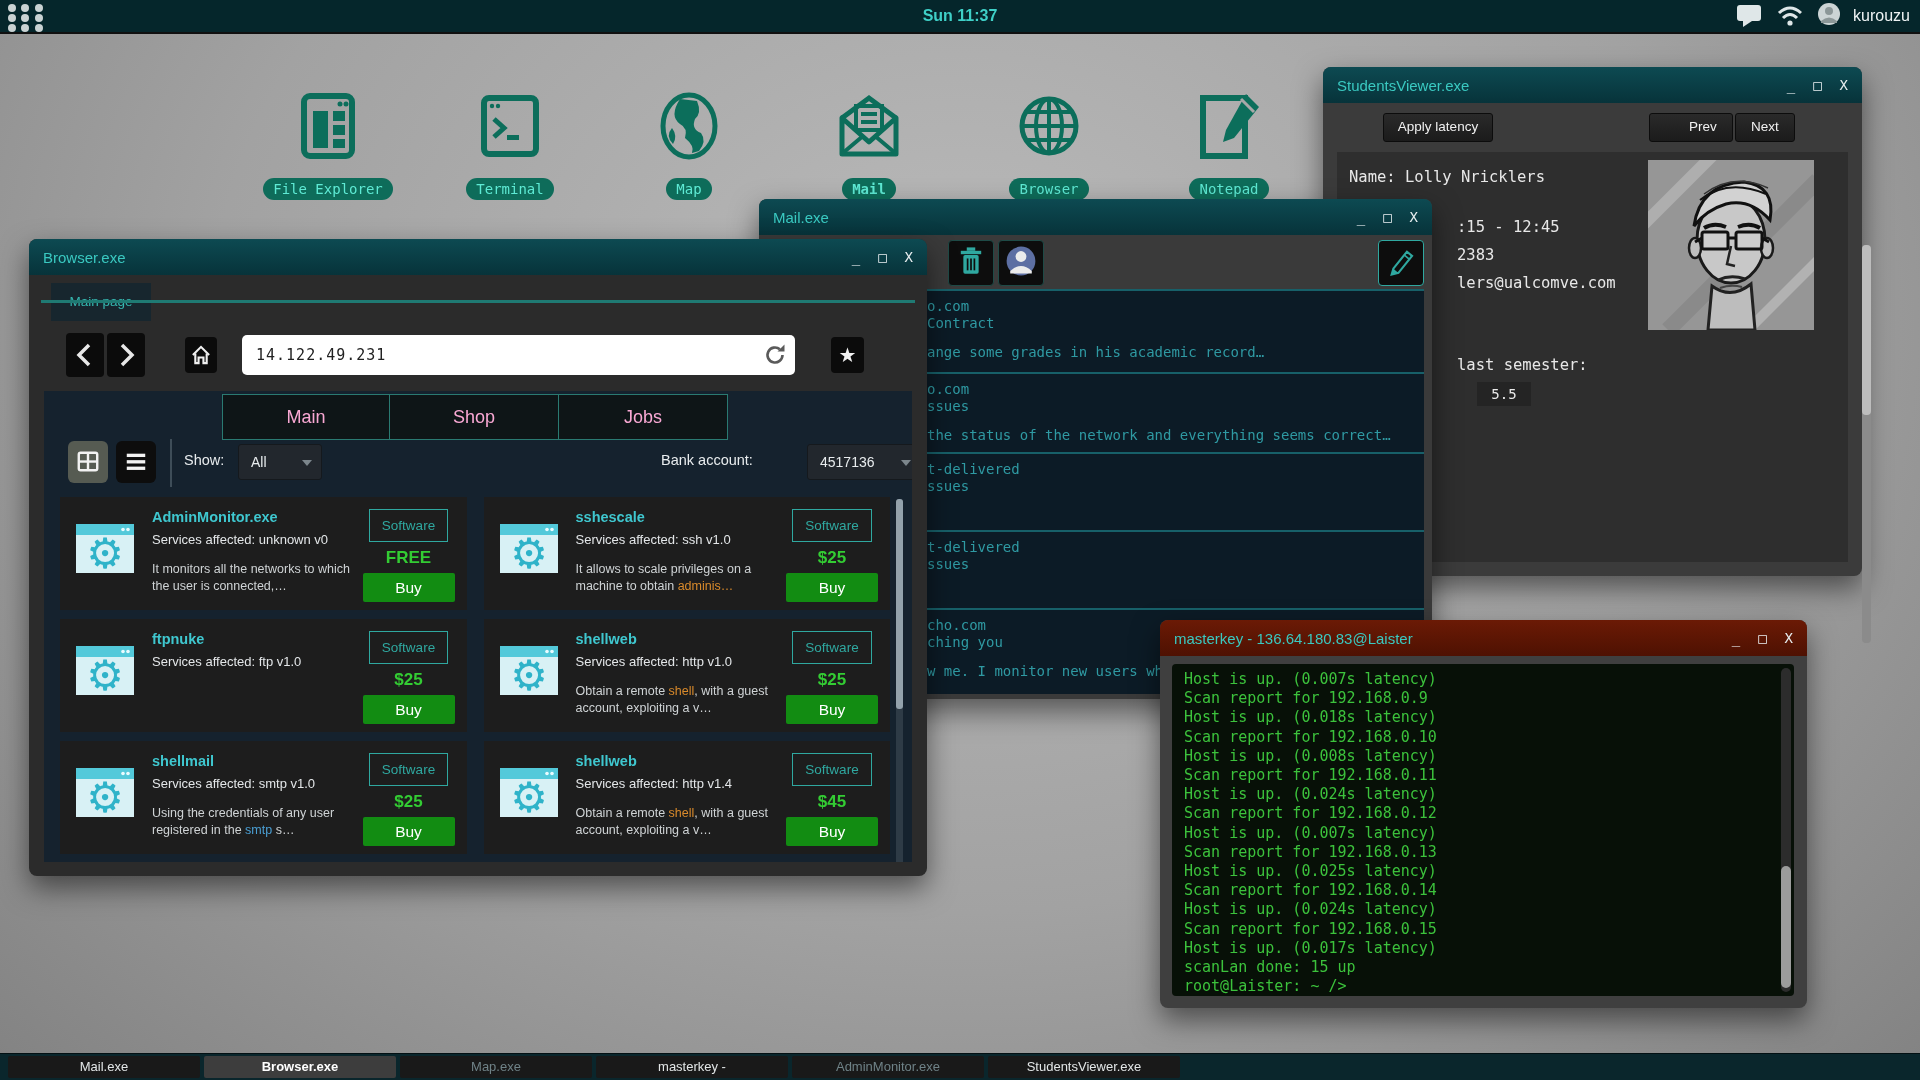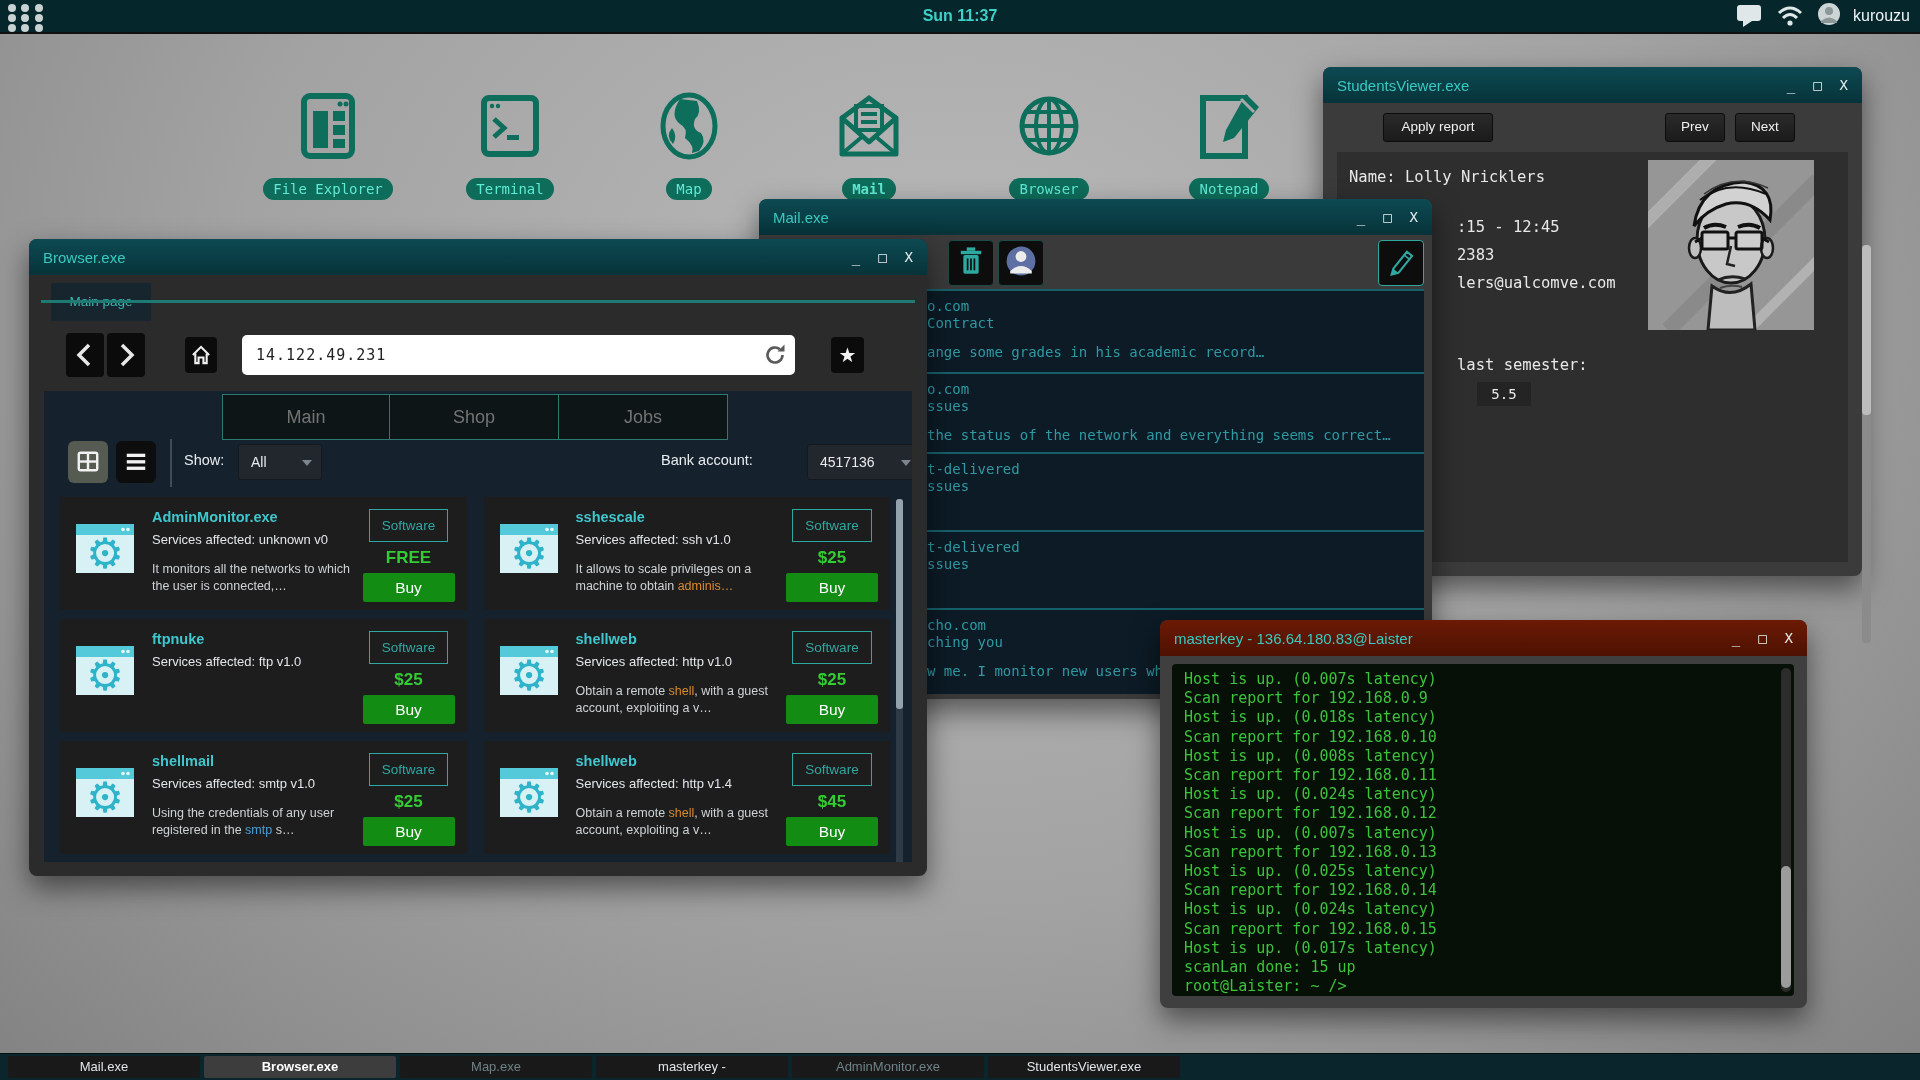--- a/index.html
+++ b/index.html
@@ -56,21 +56,21 @@
           font-size:13.5px;text-align:center;line-height:38px;cursor:pointer;}
   #br-underline{position:absolute;left:12px;right:12px;bottom:0;height:3px;background:#1f7a73;}
   #br-toolbar{position:absolute;left:0;top:82px;right:0;height:70px;}
   .navbtn{position:absolute;top:12px;width:38px;height:44px;background:#0b0b0b;border-radius:4px;
           display:flex;align-items:center;justify-content:center;cursor:pointer;}
   #br-url{position:absolute;left:213px;top:14px;width:553px;height:40px;background:#fff;border-radius:5px;box-sizing:border-box;
           border:none;padding:0 40px 0 14px;font-family:"DejaVu Sans Mono",monospace;font-size:15px;color:#222;letter-spacing:1px;}
   #br-reload{position:absolute;left:732px;top:20px;width:28px;height:28px;cursor:pointer;}
   #br-content{position:absolute;left:15px;top:152px;width:868px;height:471px;background:#15222e;overflow:hidden;}
   .sitetab{position:absolute;top:3px;height:46px;background:#0e1517;border:1px solid #2a7a72;box-sizing:border-box;
-           color:#737373;font-size:18px;text-align:center;line-height:44px;cursor:pointer;}
+           color:#f9a8d4;font-size:18px;text-align:center;line-height:44px;cursor:pointer;}
   #br-filter{position:absolute;left:0;top:50px;right:0;height:56px;border-radius:11px;}
   .viewbtn{position:absolute;top:0px;width:40px;height:42px;border-radius:6px;display:flex;align-items:center;justify-content:center;cursor:pointer;}
   #f-divider{position:absolute;left:126px;top:-2px;width:2px;height:48px;background:#3e4d58;}
   .flabel{position:absolute;color:#e8ecee;font-size:14.5px;top:11px;}
   .fselect{position:absolute;top:3px;height:36px;background:#22272d;border:1px solid #15191d;border-radius:3px;color:#e8ecee;
            font-size:14px;line-height:34px;padding-left:12px;box-sizing:border-box;cursor:pointer;}
   .fselect .chev{position:absolute;right:9px;top:15px;width:0;height:0;border-left:5px solid transparent;border-right:5px solid transparent;border-top:6px solid #7c868c;}
   #br-products{position:absolute;left:16px;right:22px;top:106px;bottom:4px;display:grid;
                grid-template-columns:1fr 1fr;column-gap:17px;row-gap:9px;grid-auto-rows:113px;}
   .card{background:#1d1d1d;display:flex;padding:12px 10px 8px 14px;box-sizing:border-box;}
@@ -196,22 +196,22 @@
 
 <div class="window" id="win-students">
   <div class="titlebar">
     <span class="t">StudentsViewer.exe</span>
     <span class="winctl">
         <span>_</span>
         <span>□</span>
         <span>X</span>
       </span>
   </div>
-  <div class="btn" style="left:60px;width:108px;">Apply report</div>
-  <div class="btn" style="left:342px;width:58px;">Prev</div>
+  <div class="btn" style="left:60px;width:108px;">Apply latency</div>
+  <div class="btn" style="left:326px;width:58px;padding-left:24px;">Prev</div>
   <div class="btn" style="left:412px;width:58px;">Next</div>
   <div id="sv-panel">
     <div class="line" style="left:12px;top:16px;">Name: Lolly Nricklers</div>
     <div class="line" style="left:120px;top:66px;">:15 - 12:45</div>
     <div class="line" style="left:120px;top:94px;">2383</div>
     <div class="line" style="left:120px;top:122px;">lers@ualcomve.com</div>
     <div class="line" style="left:120px;top:204px;">last semester:</div>
     <div id="sv-grade">5.5</div>
     <div id="sv-portrait">
       <svg width="166" height="170" viewBox="0 0 166 170">

